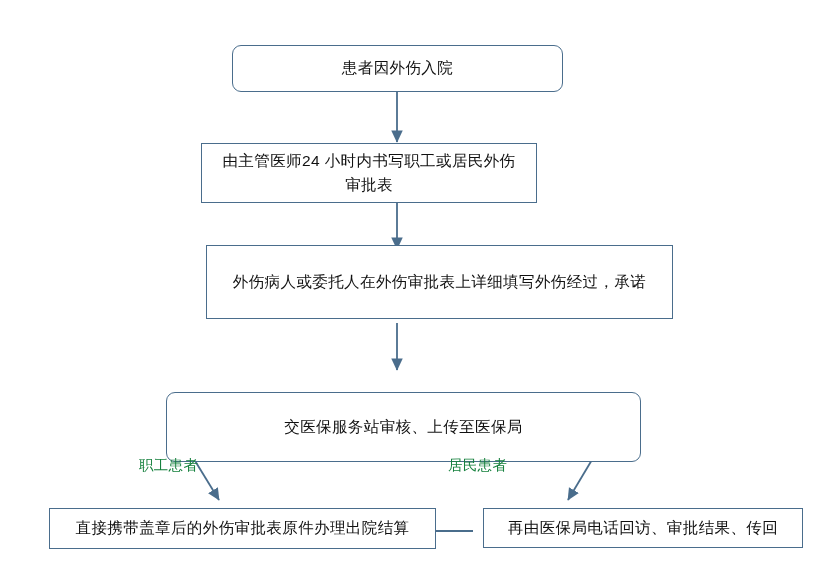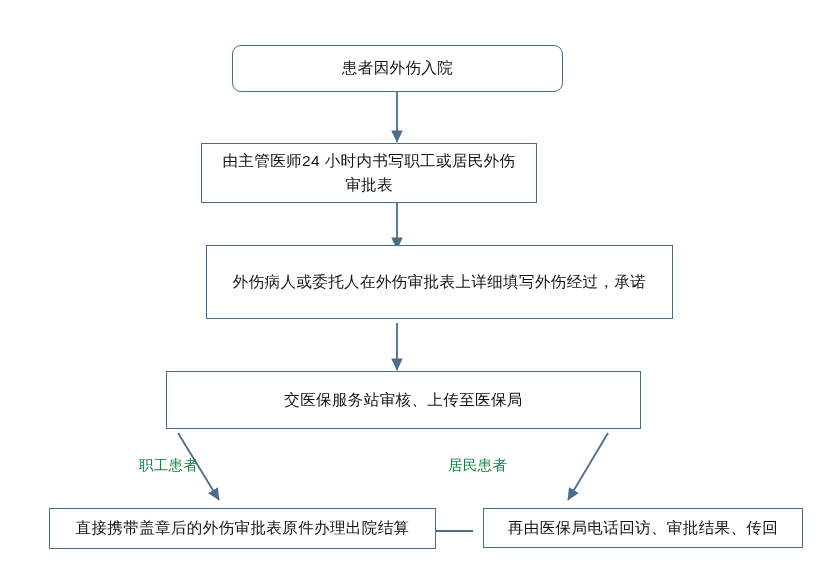--- a/index.html
+++ b/index.html
@@ -88,21 +88,21 @@
   <div class="node" style="left:201px; top:143px; width:336px; height:60px;">
     <span>由主管医师24 小时内书写职工或居民外伤审批表</span>
   </div>
 
   <div class="node" style="left:170px; top:245px; width:467px; height:74px;margin-left:36px;">
     <div>
       <span>外伤病人或委托人在外伤审批表上详细填写外伤经过，承诺</span>
     </div>
   </div>
 
-  <div class="node" style="left:166px; top:371px; width:475px; height:58px;">
+  <div class="node" style="left:166px; top:392px; width:475px; height:70px;border-radius:9px;">
     <span>交医保服务站审核、上传至医保局</span>
   </div>
 
   <div class="node" style="left:49px; top:508px; width:387px; height:41px;">
     <span>直接携带盖章后的外伤审批表原件办理出院结算</span>
   </div>
 
   <div class="node" style="left:483px; top:508px; width:320px; height:40px;">
     <span>再由医保局电话回访、审批结果、传回</span>
   </div>

